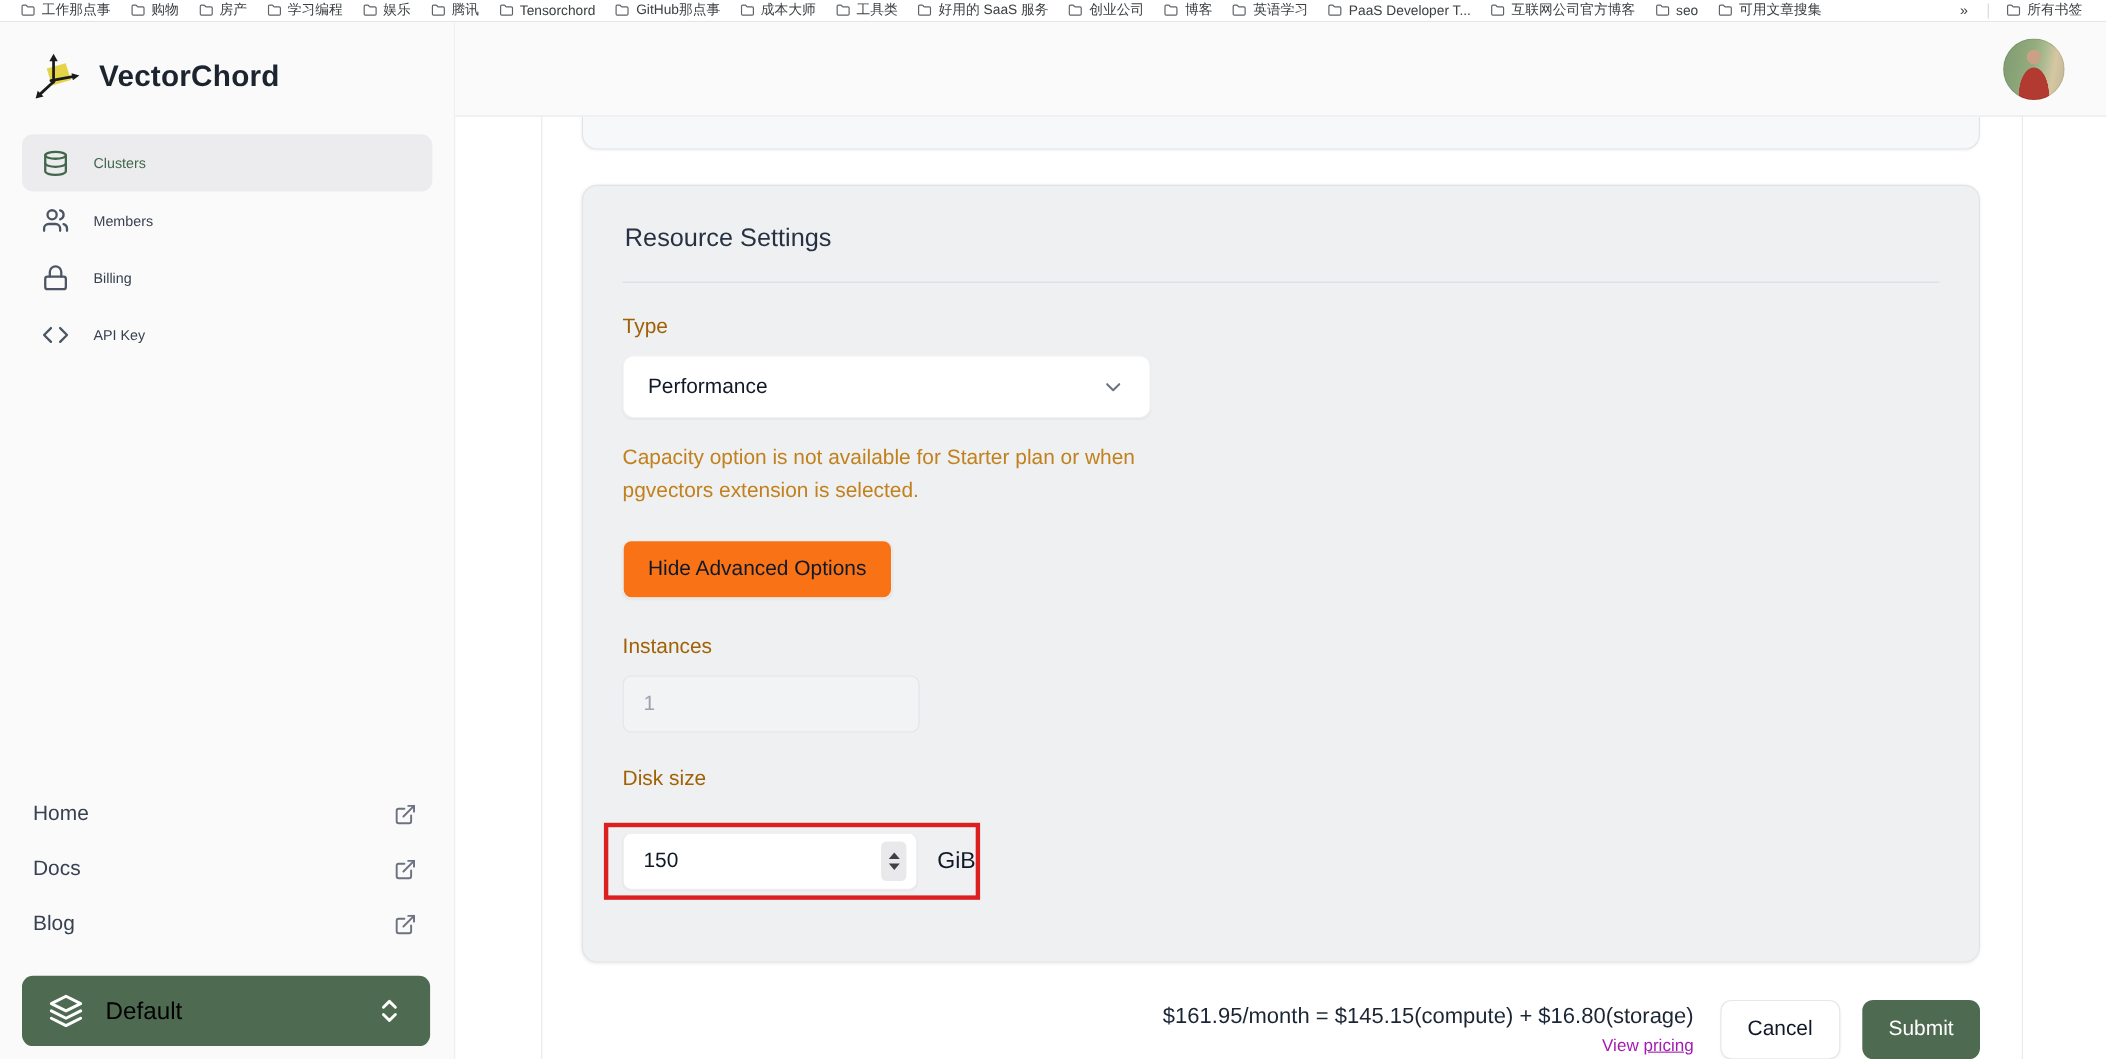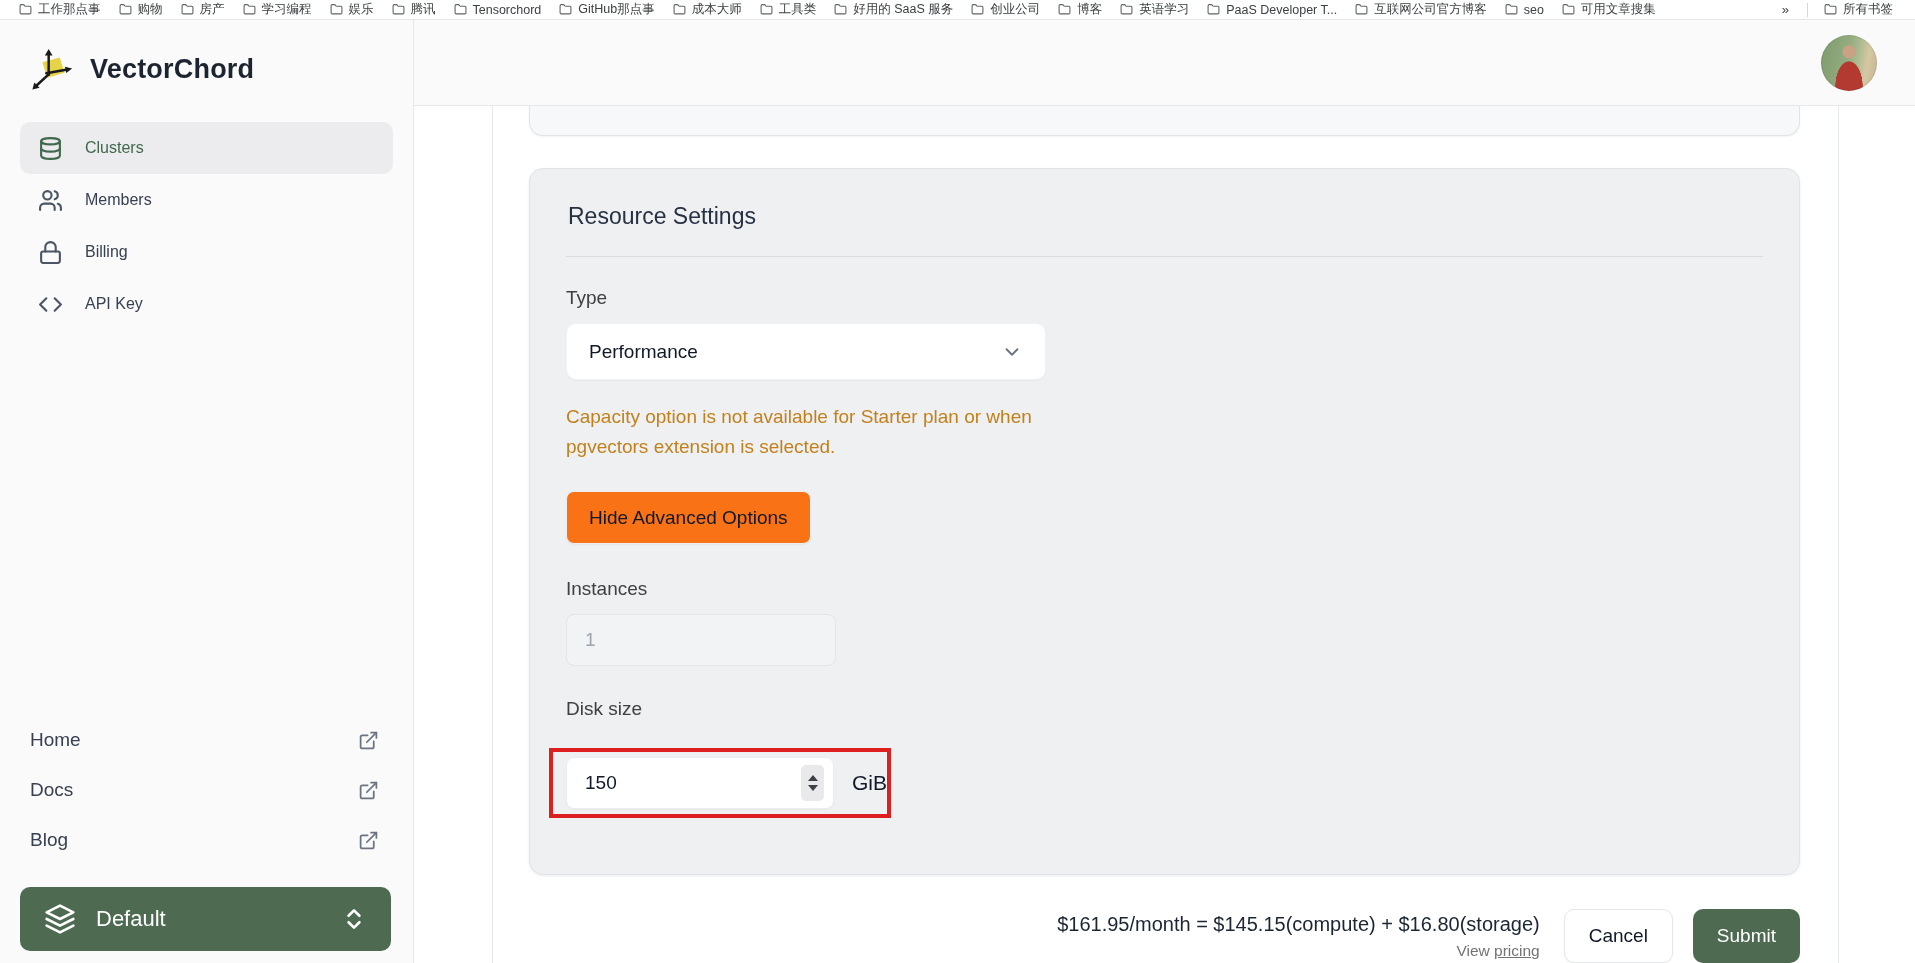--- a/index.html
+++ b/index.html
@@ -24,34 +24,34 @@
   
   .app{ display:flex; height:943px; }
 
   .sidebar{ width:414px; background:#fafafa; border-right:1px solid #e7e8ea;
     display:flex; flex-direction:column; }
   .logo-row{ display:flex; align-items:center; gap:14px; padding:26px 28px 24px 30px; }
   .logo-text{ font-size:27px; font-weight:700; color:#1c2430; letter-spacing:.2px; }
 
   .nav{ padding:6px 20px 0 20px; display:flex; flex-direction:column; gap:0; }
   .nav-item{ display:flex; align-items:center; gap:22px; height:52px; padding:0 18px;
-    border-radius:10px; font-size:16px; color:#374151; cursor:pointer; }
+    border-radius:10px; font-size:13px; color:#374151; cursor:pointer; }
   .nav-item svg{ color:#4b5563; }
   .nav-item.active{ background:#ececee; color:var(--accent-green); }
   .nav-item.active svg{ color:var(--accent-green); }
 
   .sidebar-spacer{ flex:1; }
 
   .side-links{ padding:0 34px 6px 30px; }
   .side-link{ display:flex; align-items:center; justify-content:space-between;
     height:50px; font-size:19px; color:#374151; cursor:pointer; }
   .side-link svg{ color:#6b7280; }
 
   .workspace-btn{ margin:16px 22px 12px 20px; height:64px; background:var(--button-green);
-    border:none; border-radius:10px; color:#ffffff; display:flex; align-items:center;
+    border:none; border-radius:10px; color:#000000; display:flex; align-items:center;
     gap:20px; padding:0 24px; font-size:22px; font-family:inherit; cursor:pointer; }
   .workspace-btn .ws-label{ flex:1; text-align:left; }
 
   
   .main{ flex:1; display:flex; flex-direction:column; background:#fff; }
   .topbar{ height:90px; background:#fafafa; border-bottom:1px solid #e7e8ea;
     display:flex; align-items:center; justify-content:flex-end; padding-right:38px; }
   .avatar{ width:56px; height:56px; border-radius:50%; cursor:pointer;
     background:
       radial-gradient(circle at 50% 30%, #caa184 0 13%, rgba(0,0,0,0) 14%),
@@ -66,21 +66,21 @@
 
   .partial-card{ height:30px; background:#f7f8fa; border:1px solid #e1e3e8; border-top:none;
     border-radius:0 0 14px 14px; box-shadow:0 1px 2px rgba(0,0,0,.05); }
 
   .card{ margin-top:32px; background:#eef0f2; border:1px solid #e1e3e8; border-radius:14px;
     box-shadow:0 1px 3px rgba(0,0,0,.07); padding:34px 36px 56px 36px; }
   .card-title{ font-size:23px; font-weight:500; color:#273142; padding-left:2px; }
   .card-divider{ border:none; border-top:1px solid #d9dbe0; margin:26px 0 30px 0; }
 
   .form-grid{ display:grid; grid-template-columns:480px 480px; column-gap:143px; align-items:start; }
-  .field-label{ font-size:19px; color:#404040; margin-bottom:14px; }
+  .field-label{ font-size:19px; color:#a16207; margin-bottom:14px; }
   .select-box{ height:57px; background:#fff; border:1px solid #f1f2f4; border-radius:10px;
     display:flex; align-items:center; justify-content:space-between; padding:0 22px;
     font-size:19px; color:#111827; cursor:pointer; box-shadow:0 1px 2px rgba(0,0,0,.04); }
   .select-box svg{ color:#6b7280; }
 
   .warning-text{ margin-top:22px; font-size:19px; line-height:1.55; color:var(--warning-orange); }
 
   .advanced-btn{ margin-top:30px; height:53px; background:#f97316; border:1px solid #eceef0;
     border-radius:8px; padding:0 22px; font-size:19px; font-family:inherit; color:#111827;
     cursor:pointer; box-shadow:0 1px 2px rgba(0,0,0,.05); }
@@ -99,21 +99,21 @@
     flex-direction:column; align-items:center; justify-content:center; gap:4px; cursor:pointer; }
   .tri-up{ width:0; height:0; border-left:5px solid transparent; border-right:5px solid transparent;
     border-bottom:6px solid #3f3f46; }
   .tri-down{ width:0; height:0; border-left:5px solid transparent; border-right:5px solid transparent;
     border-top:6px solid #3f3f46; }
   .unit-label{ font-size:21px; color:#111827; }
 
   .actions-row{ margin-top:34px; display:flex; justify-content:flex-end; align-items:center; gap:24px; }
   .price-block{ text-align:right; }
   .price-line{ font-size:20px; color:#1b2533; }
-  .pricing-line{ margin-top:6px; font-size:15.5px; color:#737373; }
+  .pricing-line{ margin-top:6px; font-size:15.5px; color:#a21caf; }
   .pricing-link{ text-decoration:underline; cursor:pointer; }
   .cancel-btn{ height:54px; min-width:108px; background:#fff; border:1px solid #e5e7eb;
     border-radius:10px; font-size:19px; font-family:inherit; color:#111827; cursor:pointer;
     padding:0 24px; box-shadow:0 1px 2px rgba(0,0,0,.04); }
   .submit-btn{ height:54px; min-width:106px; background:var(--button-green); border:none;
     border-radius:10px; font-size:19px; font-family:inherit; color:#fff; cursor:pointer;
     padding:4px 24px; margin-left:-4px; }
 
   svg{ display:block; }
 </style>

